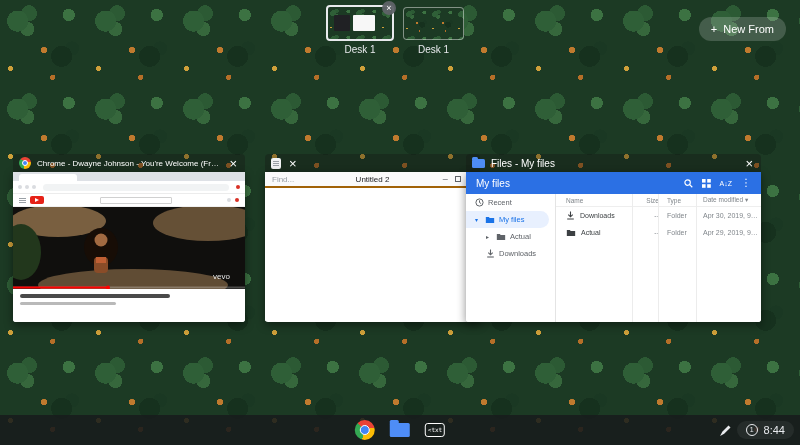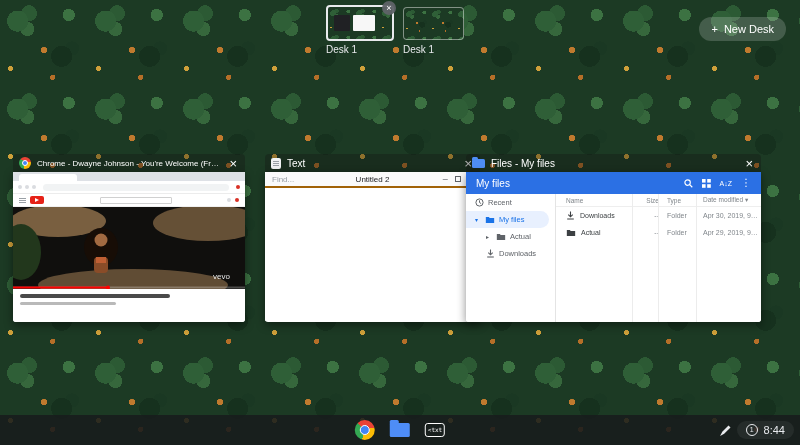--- a/index.html
+++ b/index.html
@@ -27,21 +27,21 @@
 
   
   .desk-thumb{position:absolute;border-radius:4px;overflow:hidden;cursor:pointer;}
   .desk1{left:326px;top:5px;width:68px;height:36px;border:2px solid #e8eaed;}
   .desk2{left:403px;top:7px;width:61px;height:33px;border:1px solid rgba(255,255,255,.45);}
   .mini-win{position:absolute;border-radius:1px;}
   .mw1{left:6px;top:8px;width:16px;height:16px;background:#202124;}
   .mw2{left:25px;top:8px;width:22px;height:16px;background:#f7f7f7;}
   .desk-close{position:absolute;left:382px;top:1px;width:14px;height:14px;border:none;border-radius:50%;
     background:rgba(95,99,104,.95);color:#fff;font-size:9px;line-height:13px;text-align:center;padding:0;cursor:pointer;}
-  .desk-label{position:absolute;top:44px;font-size:10px;color:#e8eaed;cursor:pointer;}
+  .desk-label{position:absolute;top:44px;font-size:10px;color:#e8eaed;text-align:center;cursor:pointer;}
   .dl1{left:326px;width:68px;} .dl2{left:403px;width:61px;}
   .new-desk{position:absolute;right:14px;top:17px;height:24px;display:flex;align-items:center;gap:6px;
     padding:0 12px;border:none;border-radius:13px;background:rgba(255,255,255,.18);color:#fff;font-size:11px;cursor:pointer;}
 
   
   .ov-window{position:absolute;cursor:pointer;}
   .win-chrome{left:13px;top:154px;width:232px;}
   .win-text{left:265px;top:154px;width:215px;}
   .win-files{left:466px;top:154px;width:295px;}
   .ov-header{height:18px;display:flex;align-items:center;gap:6px;padding:0 6px;
@@ -139,21 +139,21 @@
   <div class="desk-thumb desk1 wp wp-sm">
     <span class="mini-win mw1"></span>
     <span class="mini-win mw2"></span>
   </div>
   <button class="desk-close">×</button>
   <div class="desk-thumb desk2 wp wp-sm"></div>
   <div class="desk-label dl1">Desk 1</div>
   <div class="desk-label dl2">Desk 1</div>
   <button class="new-desk">
     <span>+</span>
-    <span>New Desk</span>
+    <span>New From</span>
   </button>
 
   <section class="ov-window win-chrome">
     <header class="ov-header">
       <span class="chrome-icon">
           <span class="chrome-core"></span>
         </span>
       <span class="ov-title">Chrome - Dwayne Johnson - You're Welcome (From "...</span>
       <button class="ov-close">×</button>
     </header>
@@ -193,21 +193,20 @@
       <div class="cb-info">
         <div class="info-bar1"></div>
         <div class="info-bar2"></div>
       </div>
     </div>
   </section>
 
   <section class="ov-window win-text">
     <header class="ov-header">
       <span class="doc-icon"></span>
-      <span class="ov-title">Text</span>
       <button class="ov-close">×</button>
     </header>
     <div class="ov-body">
       <div class="tx-toolbar">
         <span class="tx-find">Find...</span>
         <span class="tx-doc">Untitled 2</span>
         <span class="tx-controls">
           <span>–</span>
           <span class="tx-max"></span>
           <span>×</span>

